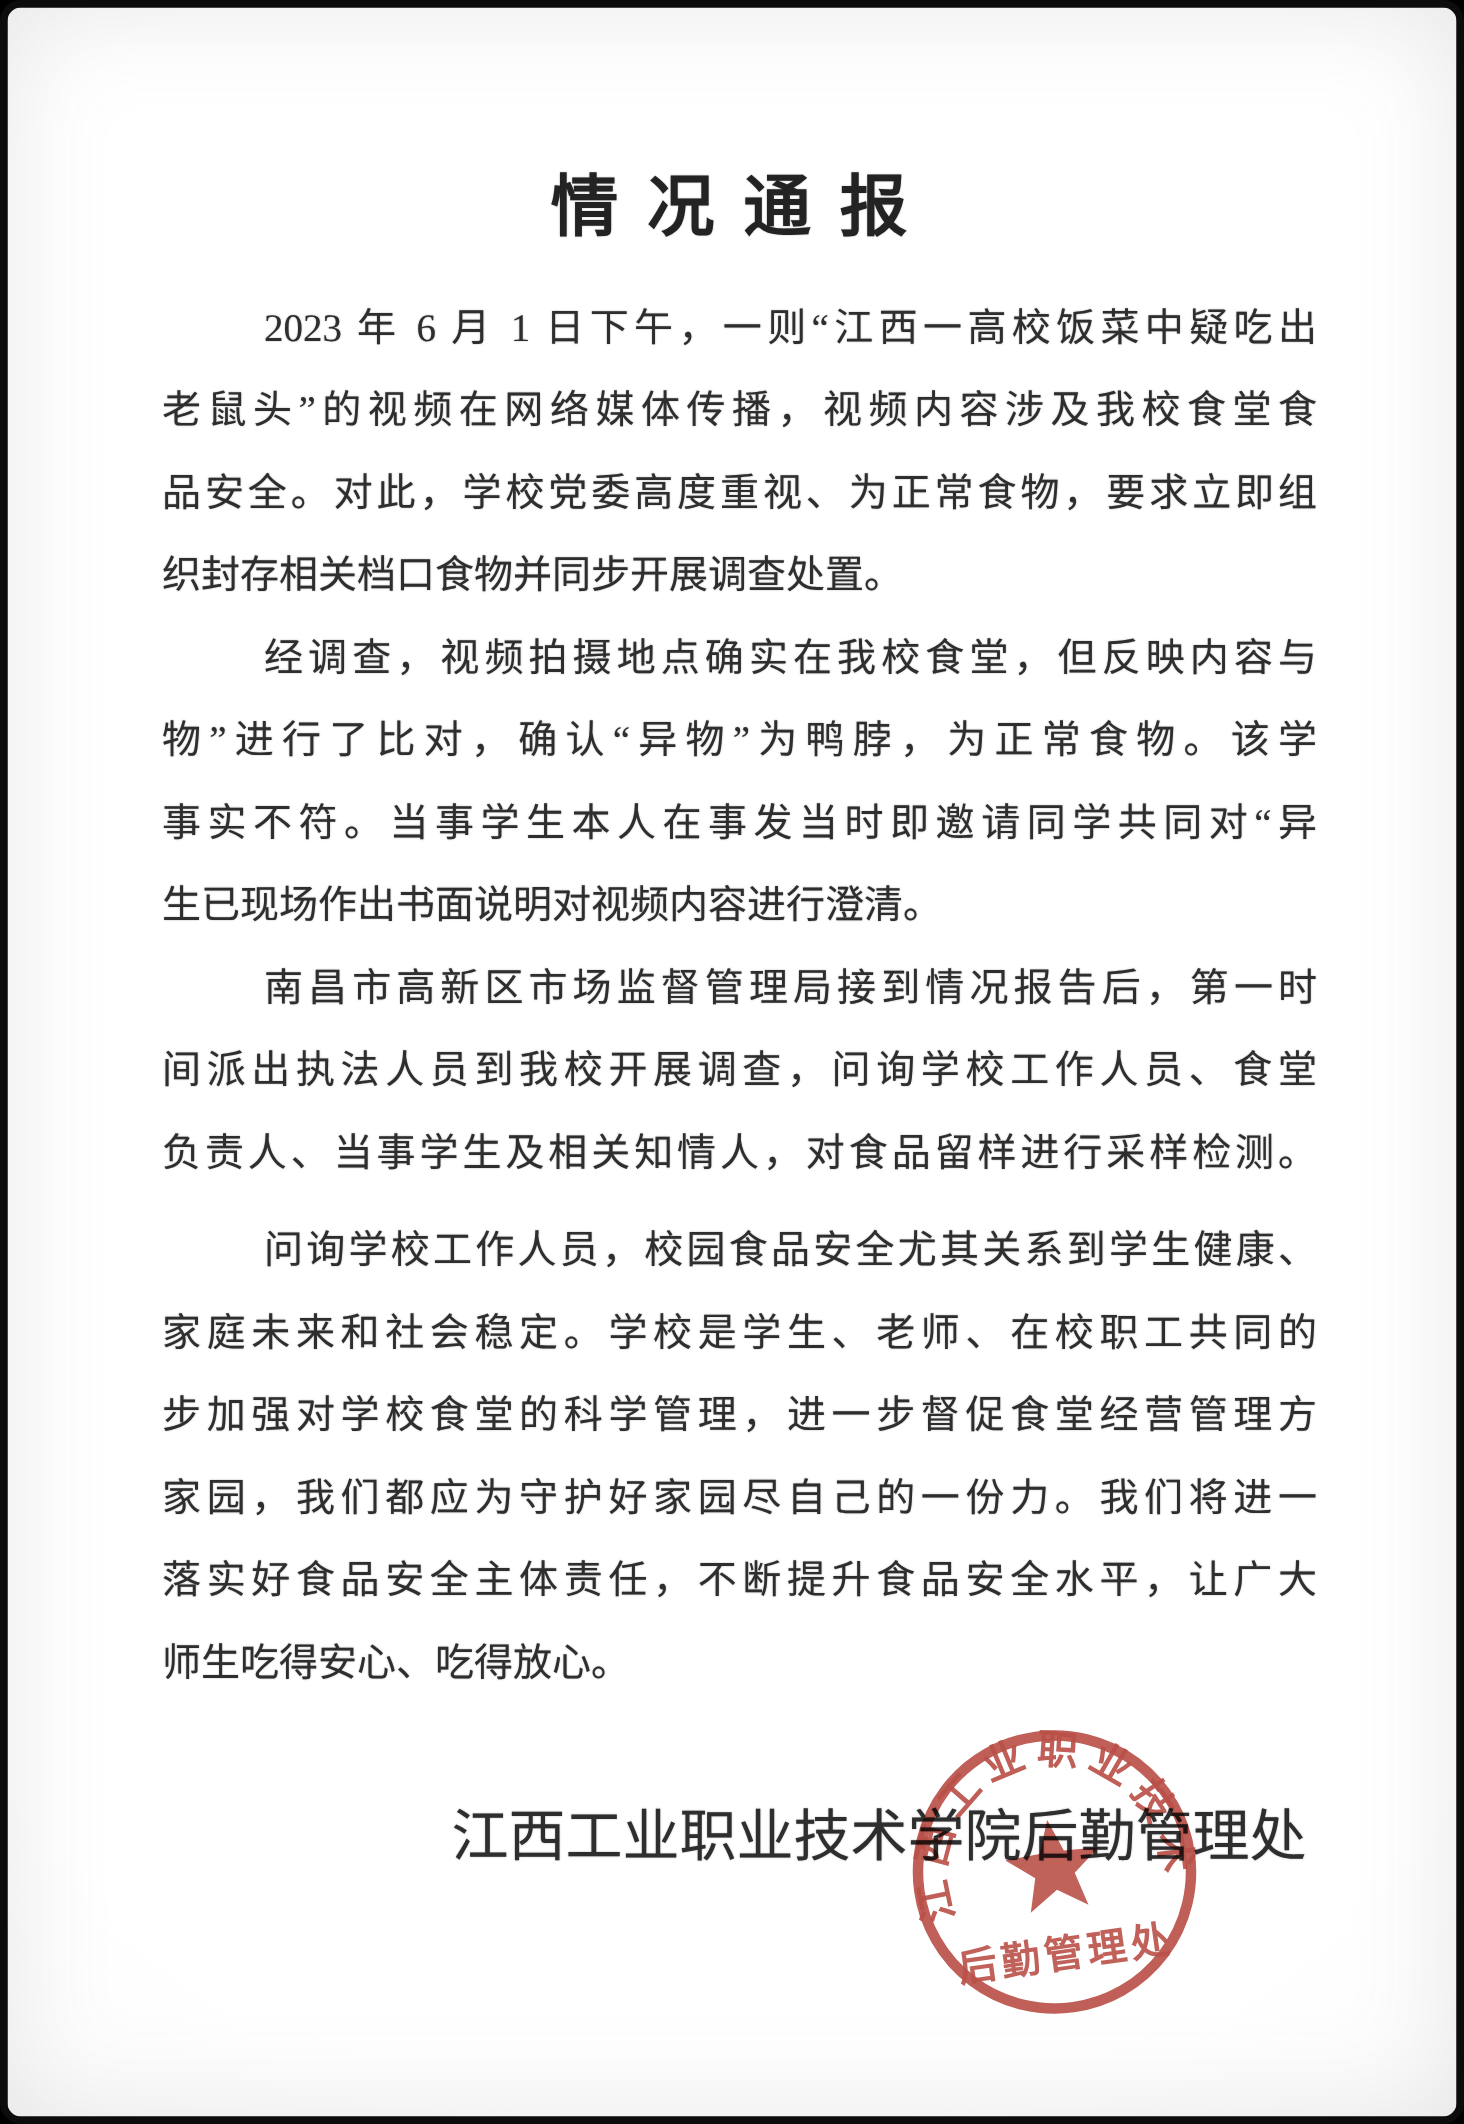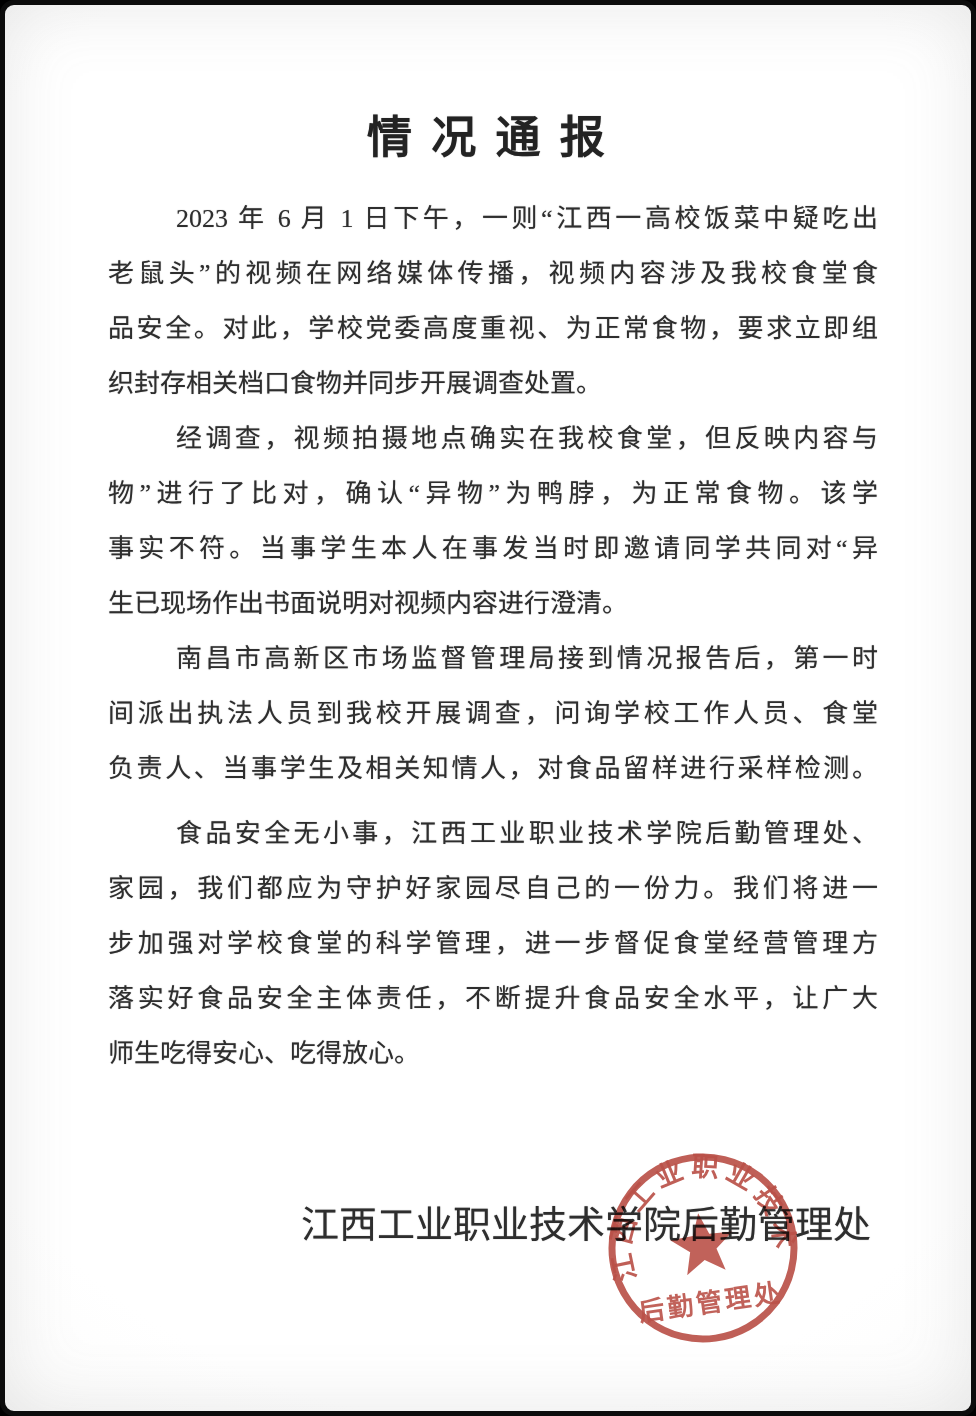--- a/index.html
+++ b/index.html
@@ -115,23 +115,24 @@
           <div class="line">物”进行了比对，确认“异物”为鸭脖，为正常食物。该学</div>
           <div class="line">事实不符。当事学生本人在事发当时即邀请同学共同对“异</div>
           <div class="line short">生已现场作出书面说明对视频内容进行澄清。</div>
         </div>
         <div class="para p2">
           <div class="line first">南昌市高新区市场监督管理局接到情况报告后，第一时</div>
           <div class="line">间派出执法人员到我校开展调查，问询学校工作人员、食堂</div>
           <div class="line">负责人、当事学生及相关知情人，对食品留样进行采样检测。</div>
         </div>
         <div class="para p3">
-          <div class="line first">食品安全无小事，江西工业职业技术学院后勤管理处、</div>
+          <div class="line first">问询学校工作人员，校园食品安全尤其关系到学生健康、</div>
+          <div class="line">家庭未来和社会稳定。学校是学生、老师、在校职工共同的</div>
+          <div class="line">步加强对学校食堂的科学管理，进一步督促食堂经营管理方</div>
           <div class="line">家园，我们都应为守护好家园尽自己的一份力。我们将进一</div>
-          <div class="line">步加强对学校食堂的科学管理，进一步督促食堂经营管理方</div>
           <div class="line">落实好食品安全主体责任，不断提升食品安全水平，让广大</div>
           <div class="line short">师生吃得安心、吃得放心。</div>
         </div>
       </div>
 
     <div class="signature">江西工业职业技术学院后勤管理处</div>
 
 
     <svg class="seal" viewBox="0 0 200 200" xmlns="http://www.w3.org/2000/svg">
       <g transform="rotate(-8 100 100)">

